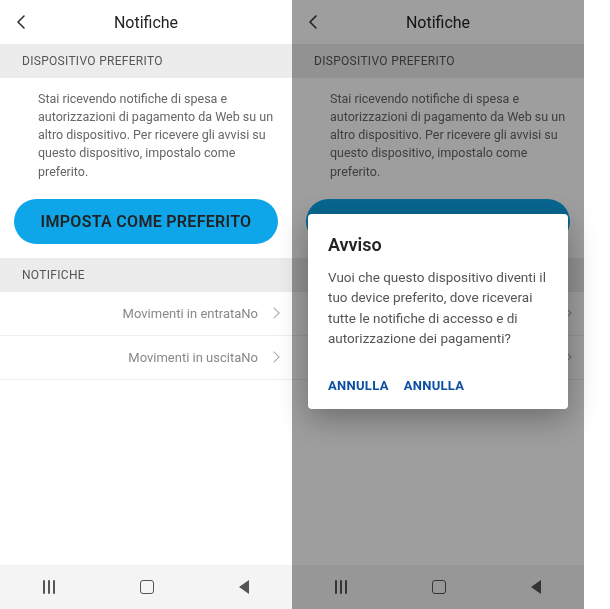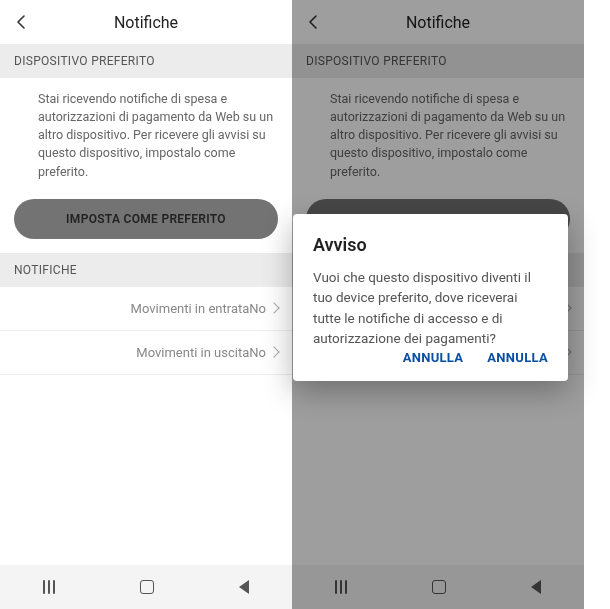--- a/index.html
+++ b/index.html
@@ -42,56 +42,56 @@
     align-items: center;
     justify-content: center;
   }
   .header-title {
     font-size: 16px;
     color: #222;
     font-weight: 400;
   }
   .section-header {
     background: #ececec;
-    padding: 10px 14px;
+    padding: 10px 22px;
     font-size: 12px;
     color: #555;
     letter-spacing: 0.3px;
   }
   .body-text {
     padding: 12px 14px 14px 14px;
     font-size: 12.5px;
     line-height: 1.45;
     color: #666;
     margin-left: 24px;
   }
   .primary-btn {
     margin: 4px 14px 14px 14px;
-    background: #737373;
+    background: #0ea5e9;
     border-radius: 24px;
     padding: 13px 0;
     text-align: center;
-    font-size: 12px;
+    font-size: 16px;
     font-weight: 600;
     color: #222;
     letter-spacing: 0.3px;
   }
   .list-row {
     display: flex;
     align-items: center;
     justify-content: flex-end;
     padding: 14px 14px;
     border-bottom: 1px solid #eee;
     font-size: 13px;
     color: #888;
   }
   .list-row .value {
     display: flex;
     align-items: center;
-    gap: 4px;
+    gap: 12px;
     color: #888;
   }
   .chev {
     width: 8px;
     height: 8px;
     border-right: 1.6px solid #aaa;
     border-top: 1.6px solid #aaa;
     transform: rotate(45deg);
   }
   .nav-bar {
@@ -109,45 +109,44 @@
   
   
   .overlay {
     position: absolute;
     inset: 0;
     background: rgba(0,0,0,0.38);
     z-index: 5;
   }
   .dialog {
     position: absolute;
-    left: 1px;
+    left: 16px;
     right: 16px;
     top: 214px;
     background: #fff;
     border-radius: 4px;
     box-shadow: 0 10px 30px rgba(0,0,0,0.3);
     z-index: 10;
     padding: 20px 20px 10px 20px;
   }
   .dialog-title {
     font-size: 18px;
     font-weight: 600;
     color: #222;
     margin-bottom: 12px;
   }
   .dialog-body {
     font-size: 13.5px;
     line-height: 1.5;
     color: #555;
-    margin-bottom: 2px;
+    margin-bottom: 30px;
   }
   .dialog-actions {
     display: flex;
-    justify-content: flex-end;
-    gap: 24px;
+    gap: 15px;
     padding-bottom: 6px;
   }
   .dialog-btn {
     font-size: 13px;
     font-weight: 700;
     color: #0b4ea2;
     letter-spacing: 0.3px;
   }
 </style>
 </head>

